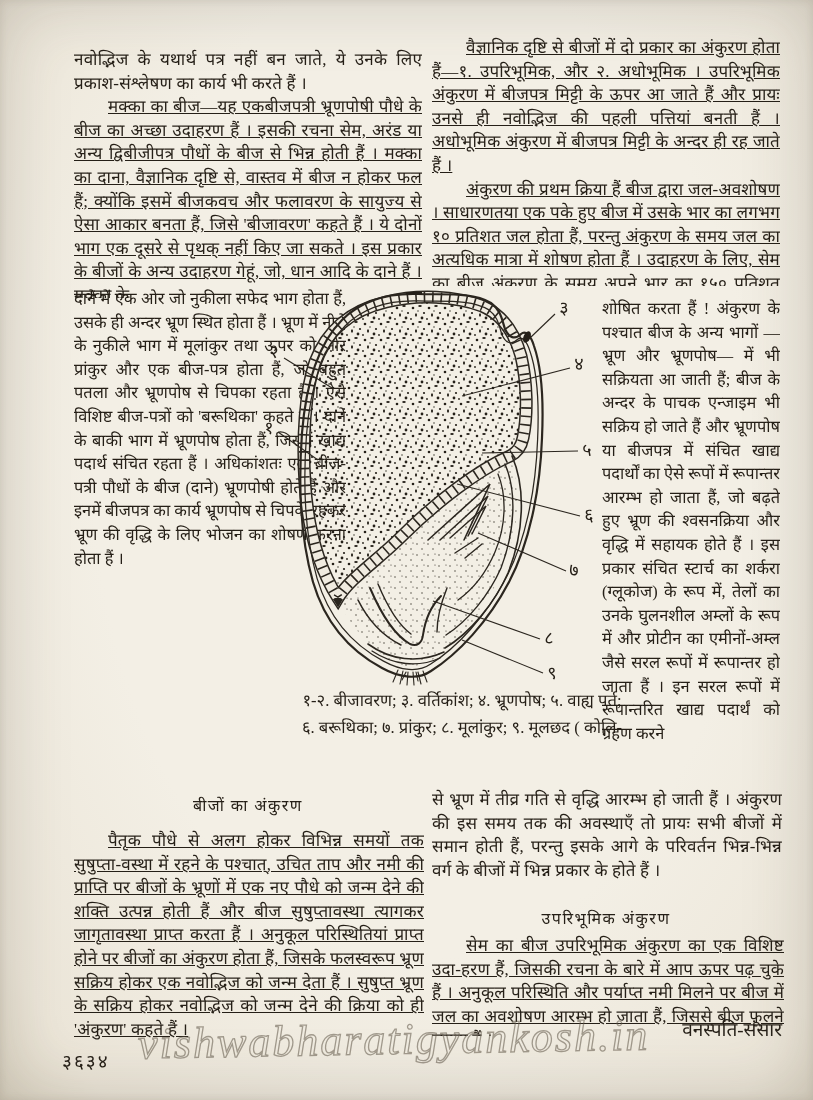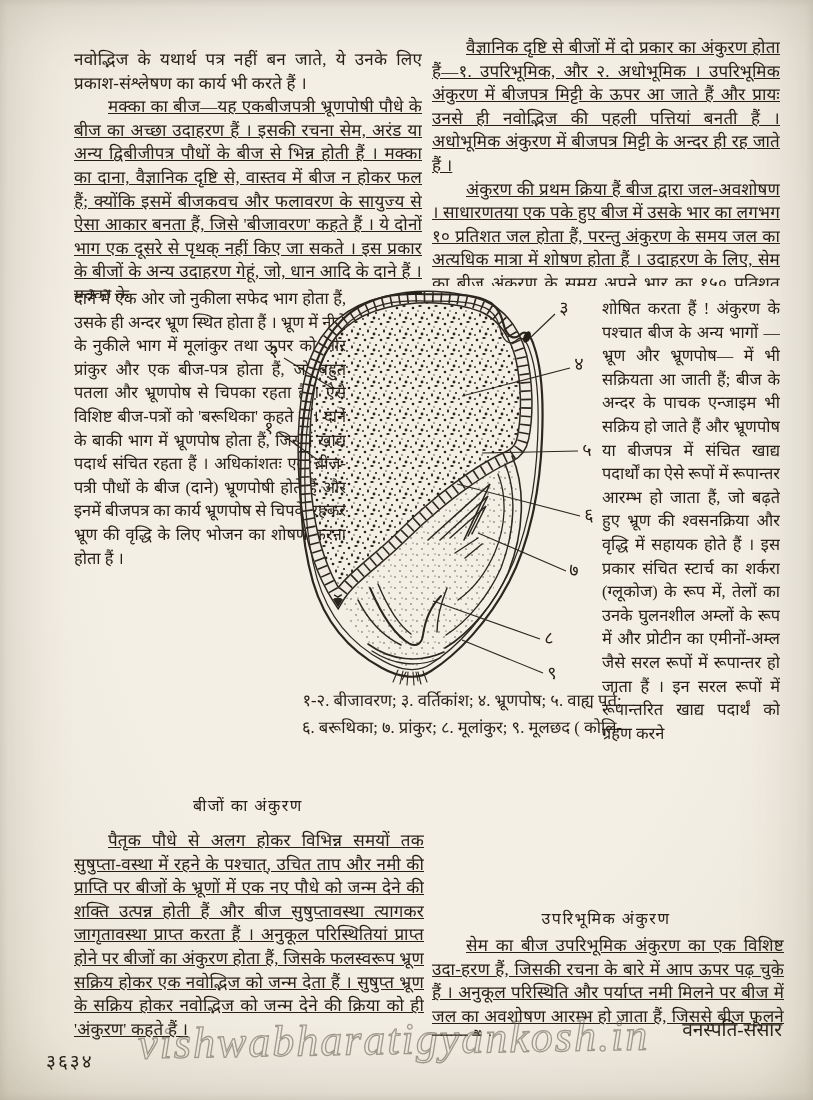--- a/index.html
+++ b/index.html
@@ -153,24 +153,27 @@
   <div class="caption" style="left:248px;top:688px;width:428px;">
     <div>१-२. बीजावरण; ३. वर्तिकांश; ४. भ्रूणपोष; ५. वाह्य पर्त;</div>
     <div>६. बरूथिका; ७. प्रांकुर; ८. मूलांकुर; ९. मूलछद ( कोलि-</div>
   </div>
 
   <div class="heading" style="left:74px;top:794px;width:348px;">बीजों का अंकुरण</div>
   <div class="block body-txt" style="left:74px;top:829px;width:350px;height:212px;">
     <p class="indent">पैतृक पौधे से अलग होकर विभिन्न समयों तक सुषुप्ता-वस्था में रहने के पश्चात्, उचित ताप और नमी की प्राप्ति पर बीजों के भ्रूणों में एक नए पौधे को जन्म देने की शक्ति उत्पन्न होती हैं और बीज सुषुप्तावस्था त्यागकर जागृतावस्था प्राप्त करता हैं । अनुकूल परिस्थितियां प्राप्त होने पर बीजों का अंकुरण होता हैं, जिसके फलस्वरूप भ्रूण सक्रिय होकर एक नवोद्भिज को जन्म देता हैं । सुषुप्त भ्रूण के सक्रिय होकर नवोद्भिज को जन्म देने की क्रिया को ही 'अंकुरण' कहते हैं ।</p>
   </div>
 
+  <div class="block body-txt" style="left:432px;top:788px;width:350px;height:100px;">
+    <p>से भ्रूण में तीव्र गति से वृद्धि आरम्भ हो जाती हैं । अंकुरण की इस समय तक की अवस्थाएँ तो प्रायः सभी बीजों में समान होती हैं, परन्तु इसके आगे के परिवर्तन भिन्न-भिन्न वर्ग के बीजों में भिन्न प्रकार के होते हैं ।</p>
+  </div>
 
   <div class="heading" style="left:432px;top:899px;width:348px;margin-top:8px;">उपरिभूमिक अंकुरण</div>
   <div class="block body-txt" style="left:432px;top:934px;width:352px;height:102px;">
     <p class="indent">सेम का बीज उपरिभूमिक अंकुरण का एक विशिष्ट उदा-हरण हैं, जिसकी रचना के बारे में आप ऊपर पढ़ चुके हैं । अनुकूल परिस्थिति और पर्याप्त नमी मिलने पर बीज में जल का अवशोषण आरम्भ हो जाता हैं, जिससे बीज फूलने लगता हैं ।</p>
   </div>
 
   <div class="watermark">vishwabharatigyankosh.in</div>
 
-  <div class="footer-num" style="left:46px;top:1048px;">३६३४</div>
+  <div class="footer-num" style="left:62px;top:1048px;">३६३४</div>
   <div class="footer-title" style="left:558px;top:1016px;width:224px;text-align:right;">वनस्पति-संसार</div>
 
 </div>
 
 </body></html>

